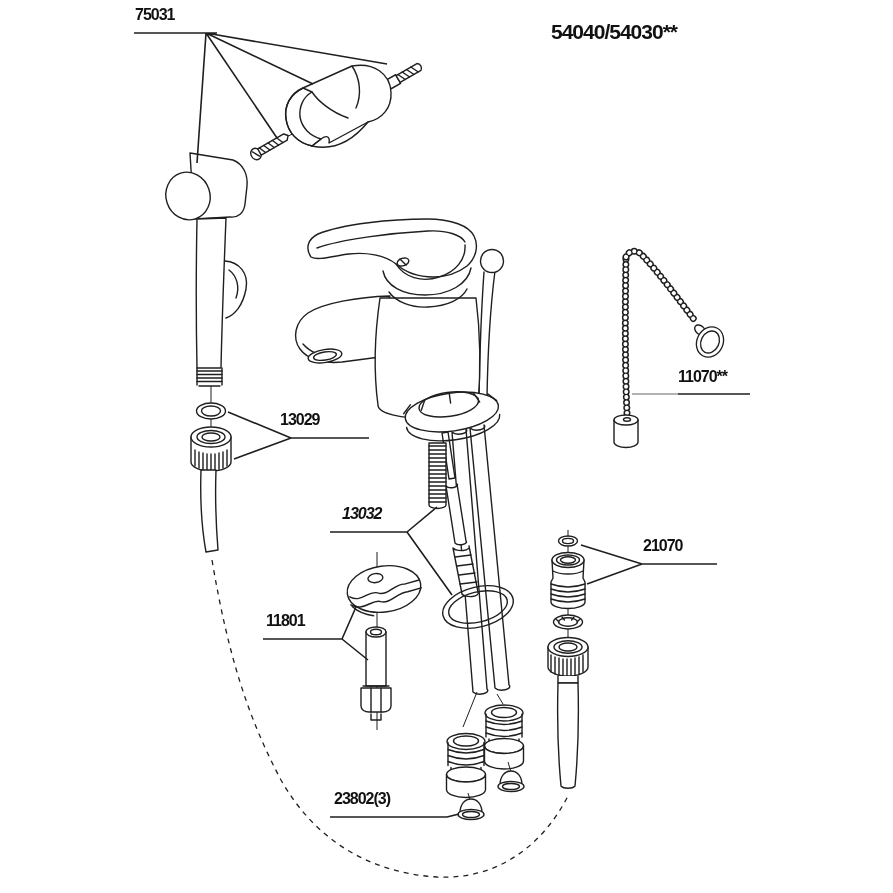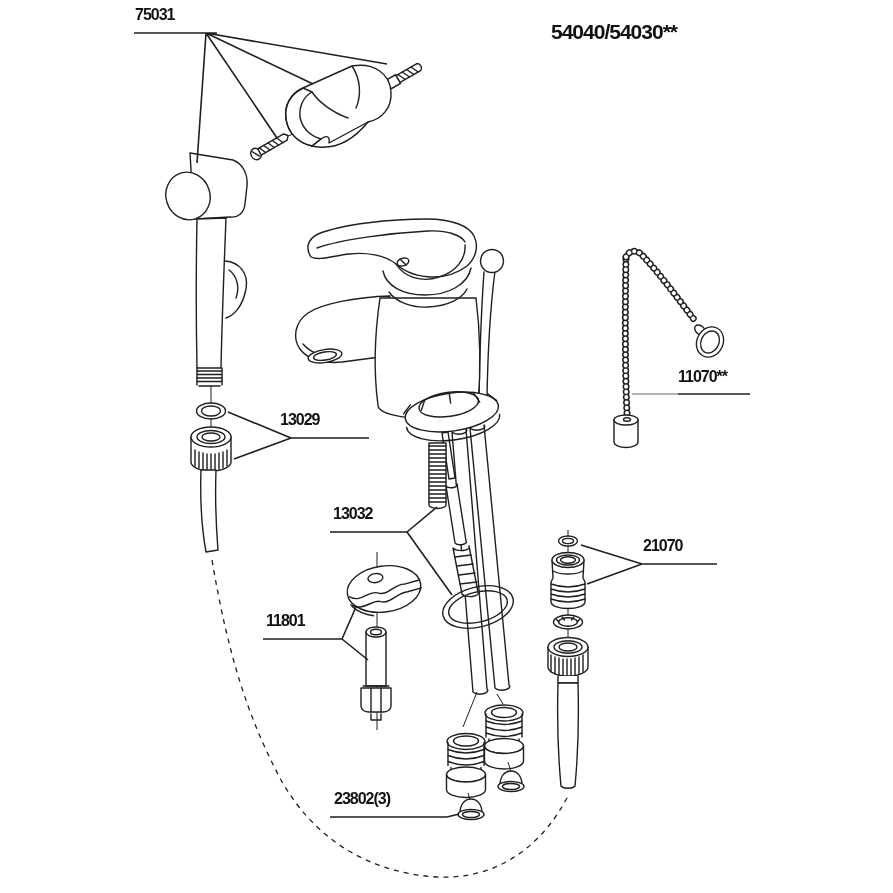--- a/index.html
+++ b/index.html
@@ -235,21 +235,21 @@
     <path class="cl" d="M330,817 H447 M447,817 L459,814"></path>
   </g>
 </svg>
 
 <div class="title" style="left:551px;top:20px;">54040/54030**</div>
 
 <div class="callout" style="left:135px;top:6px;">75031</div>
 
 <div class="callout" style="left:280px;top:411px;">13029</div>
 
-<div class="callout" style="left:333px;top:505px;">13032</div>
+<div class="callout" style="left:342px;top:505px;font-style:italic;">13032</div>
 
 <div class="callout" style="left:266px;top:612px;">11801</div>
 
 <div class="callout" style="left:643px;top:537px;">21070</div>
 
 <div class="callout" style="left:678px;top:368px;">11070**</div>
 
 <div class="callout" style="left:334px;top:790px;">23802(3)</div>
 
 </div>

